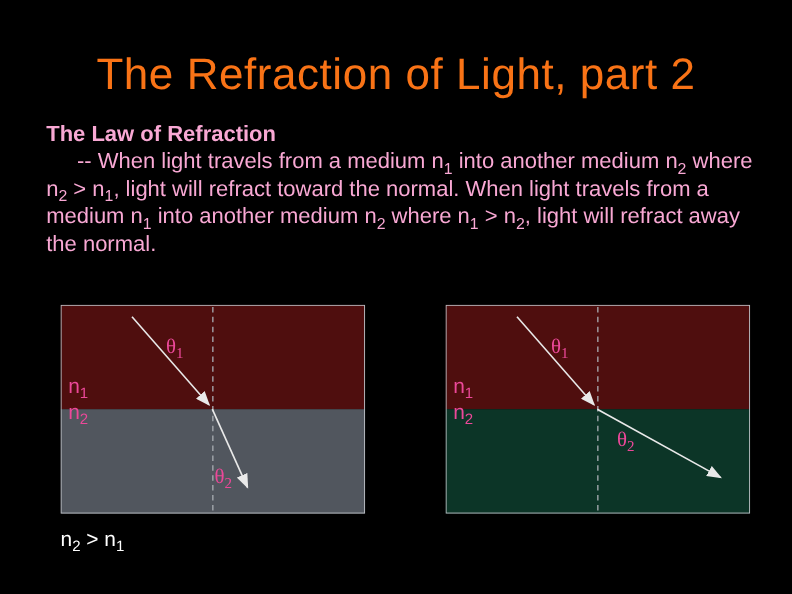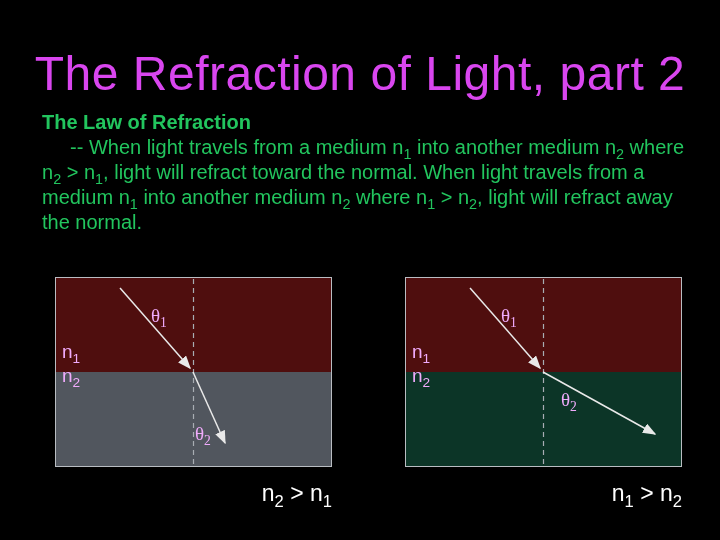--- a/index.html
+++ b/index.html
@@ -7,62 +7,62 @@
     position:relative;
     width:720px; height:540px;
     background:#000;
     overflow:hidden;
     font-family:"Liberation Sans", sans-serif;
   }
   .title {
     position:absolute; top:46px; left:0; right:0;
     margin:0;
     text-align:center;
-    font-size:48px; font-weight:400;
-    color:#d946ef;
+    font-size:40px; font-weight:400;
+    color:#f97316;
     letter-spacing:0.5px;
   }
   .body-text {
     position:absolute; top:110px; left:42px;
     width:652px;
-    color:#22c55e;
+    color:#f9a8d4;
     font-size:20px; line-height:25px;
   }
   .law-heading { margin:0; font-weight:bold; }
   .law-paragraph { margin:0; text-indent:28px; }
   sub { font-size:72%; line-height:0; }
 
   .figure {
     position:absolute; top:277px;
     width:277px; height:190px;
   }
   .figure-left  { left:55px; }
   .figure-right { left:405px; }
   .figure svg { position:absolute; top:0; left:0; }
 
   .diagram-label {
     position:absolute;
-    color:#f0abfc;
+    color:#ec4899;
     font-size:19px;
     white-space:nowrap;
   }
   .theta-label { font-family:"Liberation Serif", serif; }
 
   .lbl-theta1 { left:96px;  top:28px;  }
   .lbl-theta2-left  { left:140px; top:146px; }
   .lbl-theta2-right { left:156px; top:112px; }
   .lbl-n1 { left:7px; top:64px;text-align:right;  }
   .lbl-n2 { left:7px; top:88px; }
 
   .caption {
     position:absolute; top:480px;
     width:277px;
-    text-align:right;
+    text-align:left;
     color:#ffffff;
-    font-size:23px;
+    font-size:19px;
   }
   .caption-left  { left:55px; }
   .caption-right { left:405px; }
 </style>
 </head>
 <body>
 
 <div class="slide">
 
   <h1 class="title">The Refraction of Light, part 2</h1>
@@ -106,15 +106,14 @@
       <line x1="65" y1="11" x2="135" y2="91" stroke="#e9e9e9" stroke-width="1.5" marker-end="url(#arrow-r)"></line>
       <line x1="138" y1="95" x2="250" y2="157" stroke="#e9e9e9" stroke-width="1.5" marker-end="url(#arrow-r)"></line>
     </svg>
     <span class="diagram-label theta-label lbl-theta1"><span>θ</span><sub>1</sub></span>
     <span class="diagram-label theta-label lbl-theta2-right"><span>θ</span><sub>2</sub></span>
     <span class="diagram-label lbl-n1"><span>n</span><sub>1</sub></span>
     <span class="diagram-label lbl-n2"><span>n</span><sub>2</sub></span>
   </div>
 
   <div class="caption caption-left"><span>n</span><sub>2</sub><span> &gt; n</span><sub>1</sub></div>
-  <div class="caption caption-right"><span>n</span><sub>1</sub><span> &gt; n</span><sub>2</sub></div>
 
 </div>
 
 </body></html>

